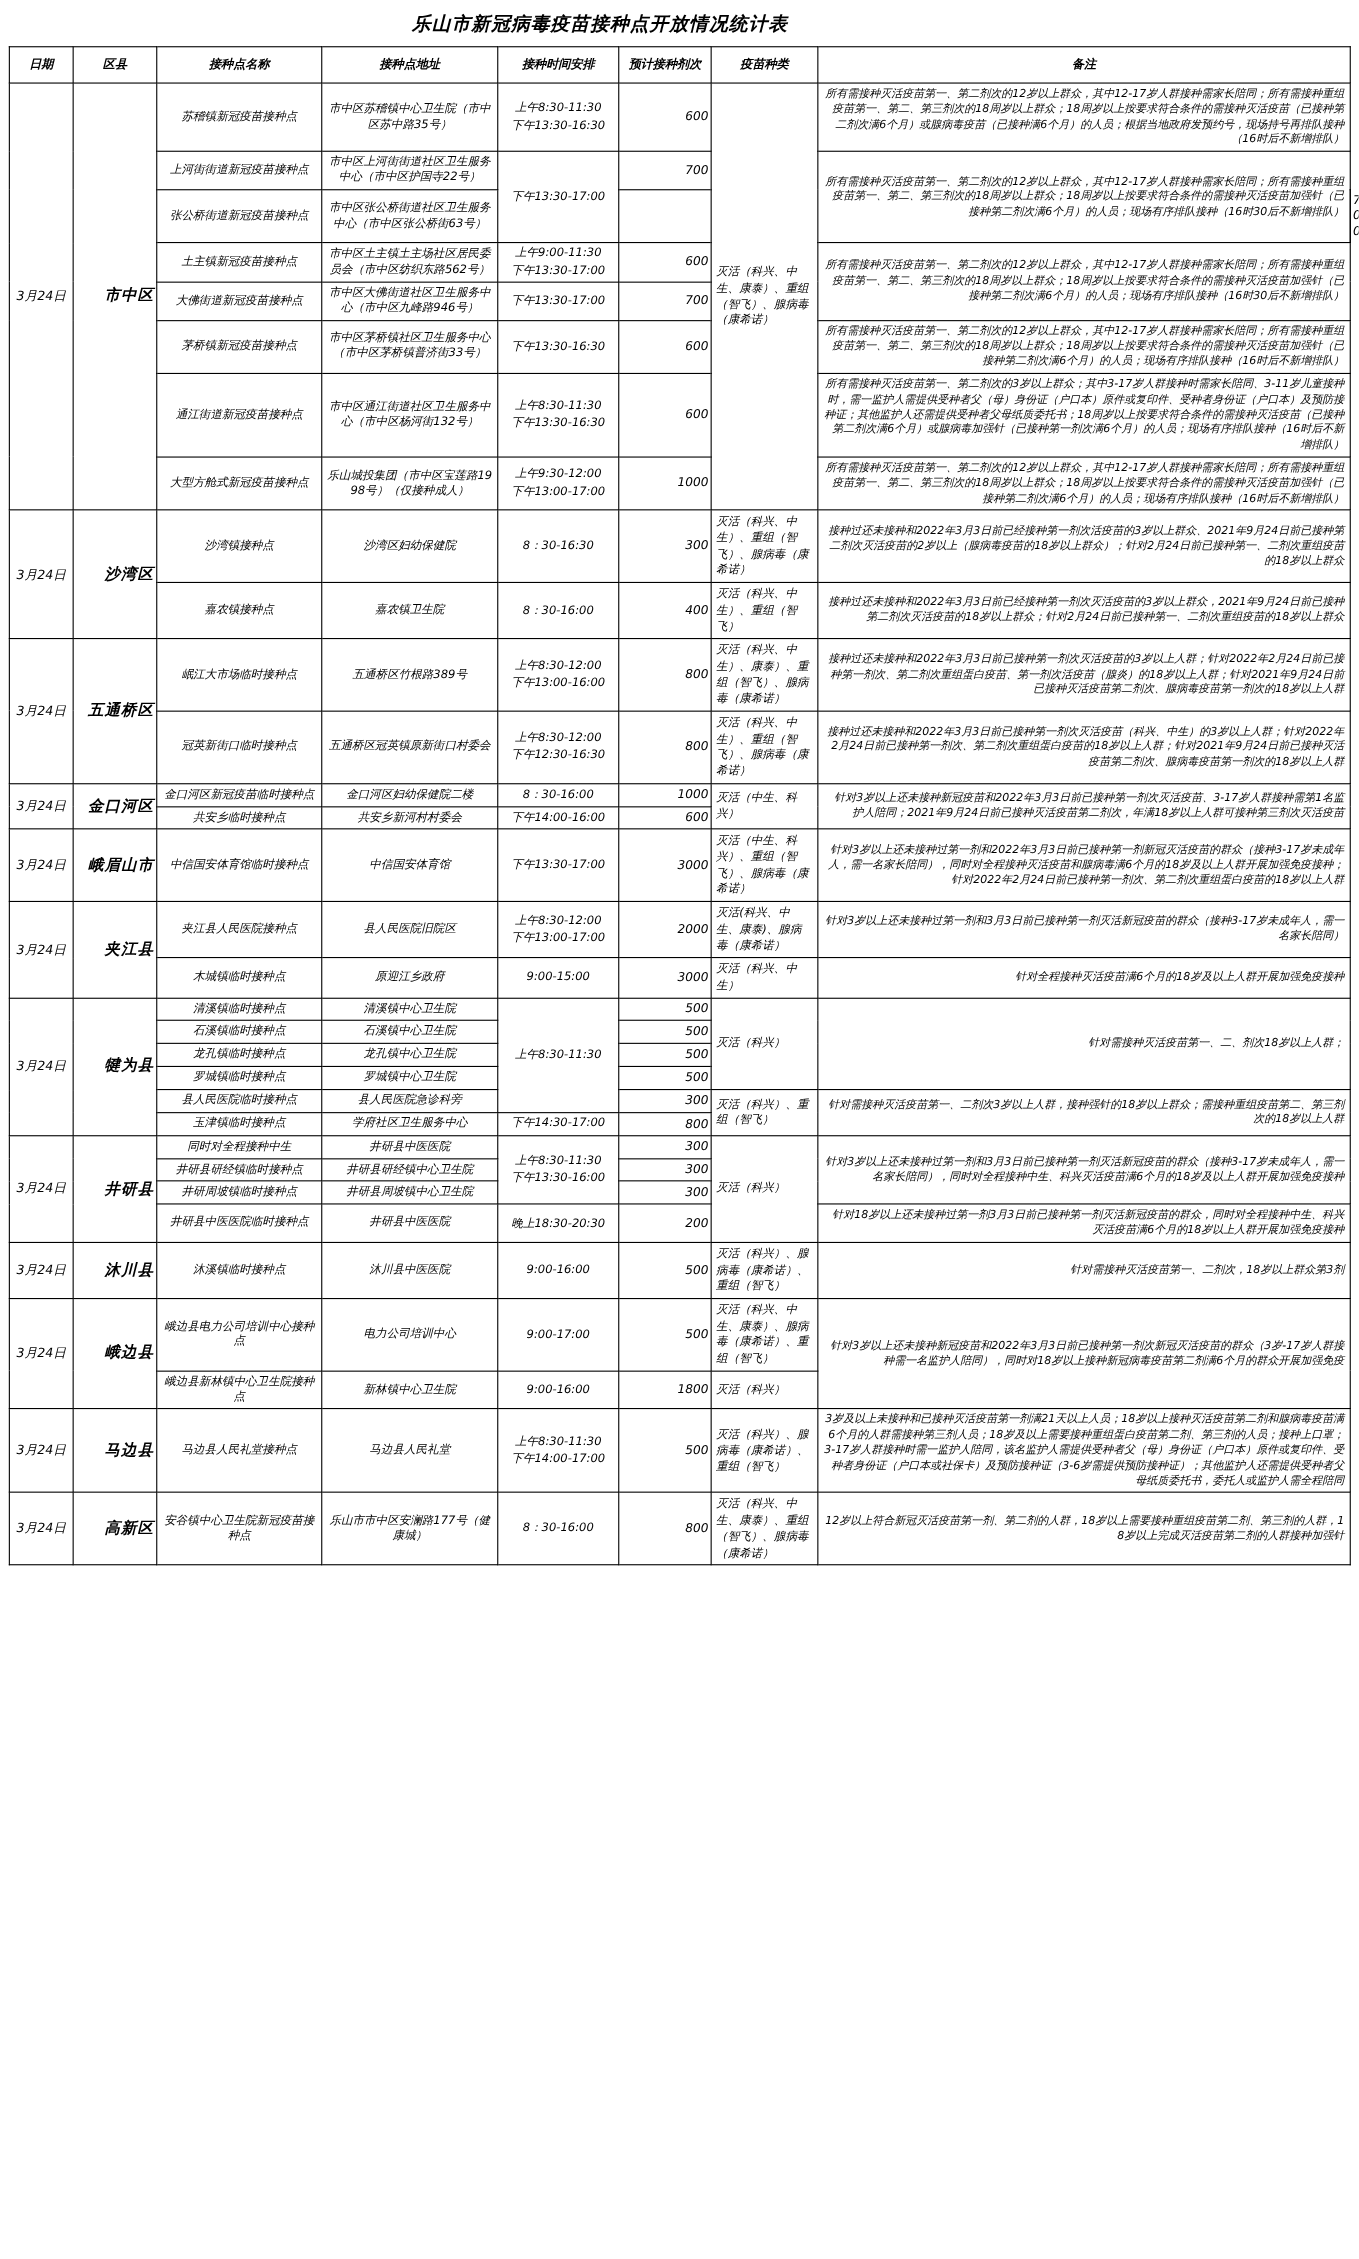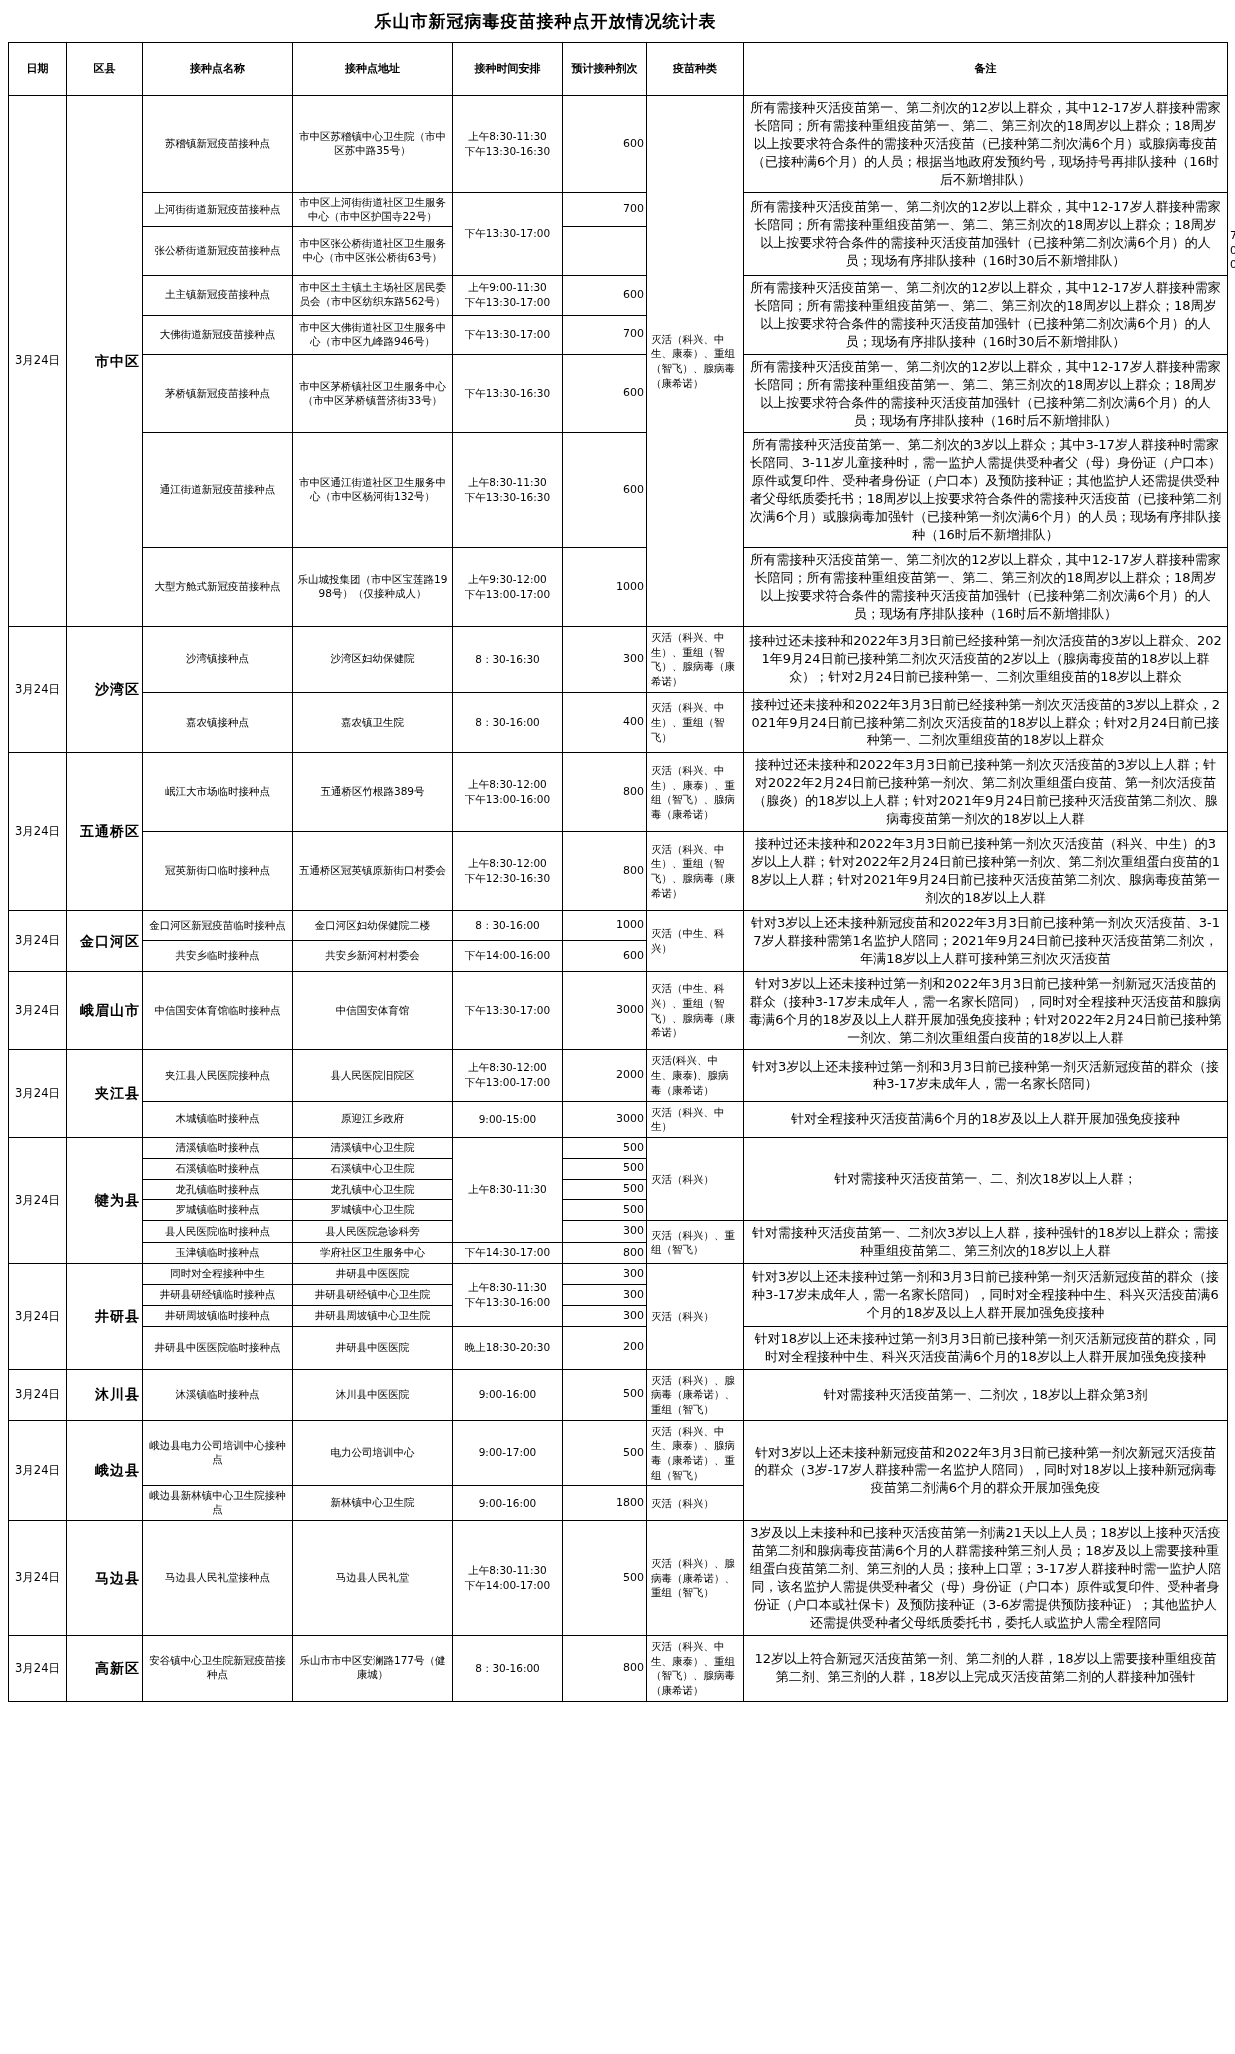--- a/index.html
+++ b/index.html
@@ -2,21 +2,21 @@
 <html><head>
 <meta charset="utf-8">
 <style>
   html,body{margin:0;padding:0;background:#fff;}
   body{
     width:1235px;
     font-family:"DejaVu Sans","Liberation Sans",sans-serif;
     color:#000;
     -webkit-font-smoothing:antialiased;
   }
-  .page{width:1091px;box-sizing:border-box;padding:0 8px 10px 8px;}
+  .page{width:1091px;box-sizing:border-box;padding:0 8px 10px 8px;font-style:italic;}
   .title{
     text-align:center;
     font-size:17px;
     font-weight:bold;
     letter-spacing:1px;
     padding:10px 0 9px 0;
   }
   table{
     border-collapse:collapse;
     width:1219px;
@@ -28,27 +28,27 @@
     text-align:center;
     font-size:10.5px;
     line-height:1.32;
     padding:2px 2px;
     word-break:break-all;
   }
   thead th{
     font-weight:bold;
     font-size:11px;
     height:26px;
-    padding:13px 2px;
+    padding:3px 2px;
   }
   td.note{
-    text-align:center;
+    text-align:right;
     padding:3px 5px;
     line-height:1.38;
-    font-size:13px;
+    font-size:10px;
   }
   td.county{
     font-weight:bold;
     font-size:14px;
     letter-spacing:1px;
     text-align:right;
   }
   td.date{font-size:11.5px;}
   td.site{padding:3px 4px;}
   td.addr{padding:3px 4px;text-align:center;}

